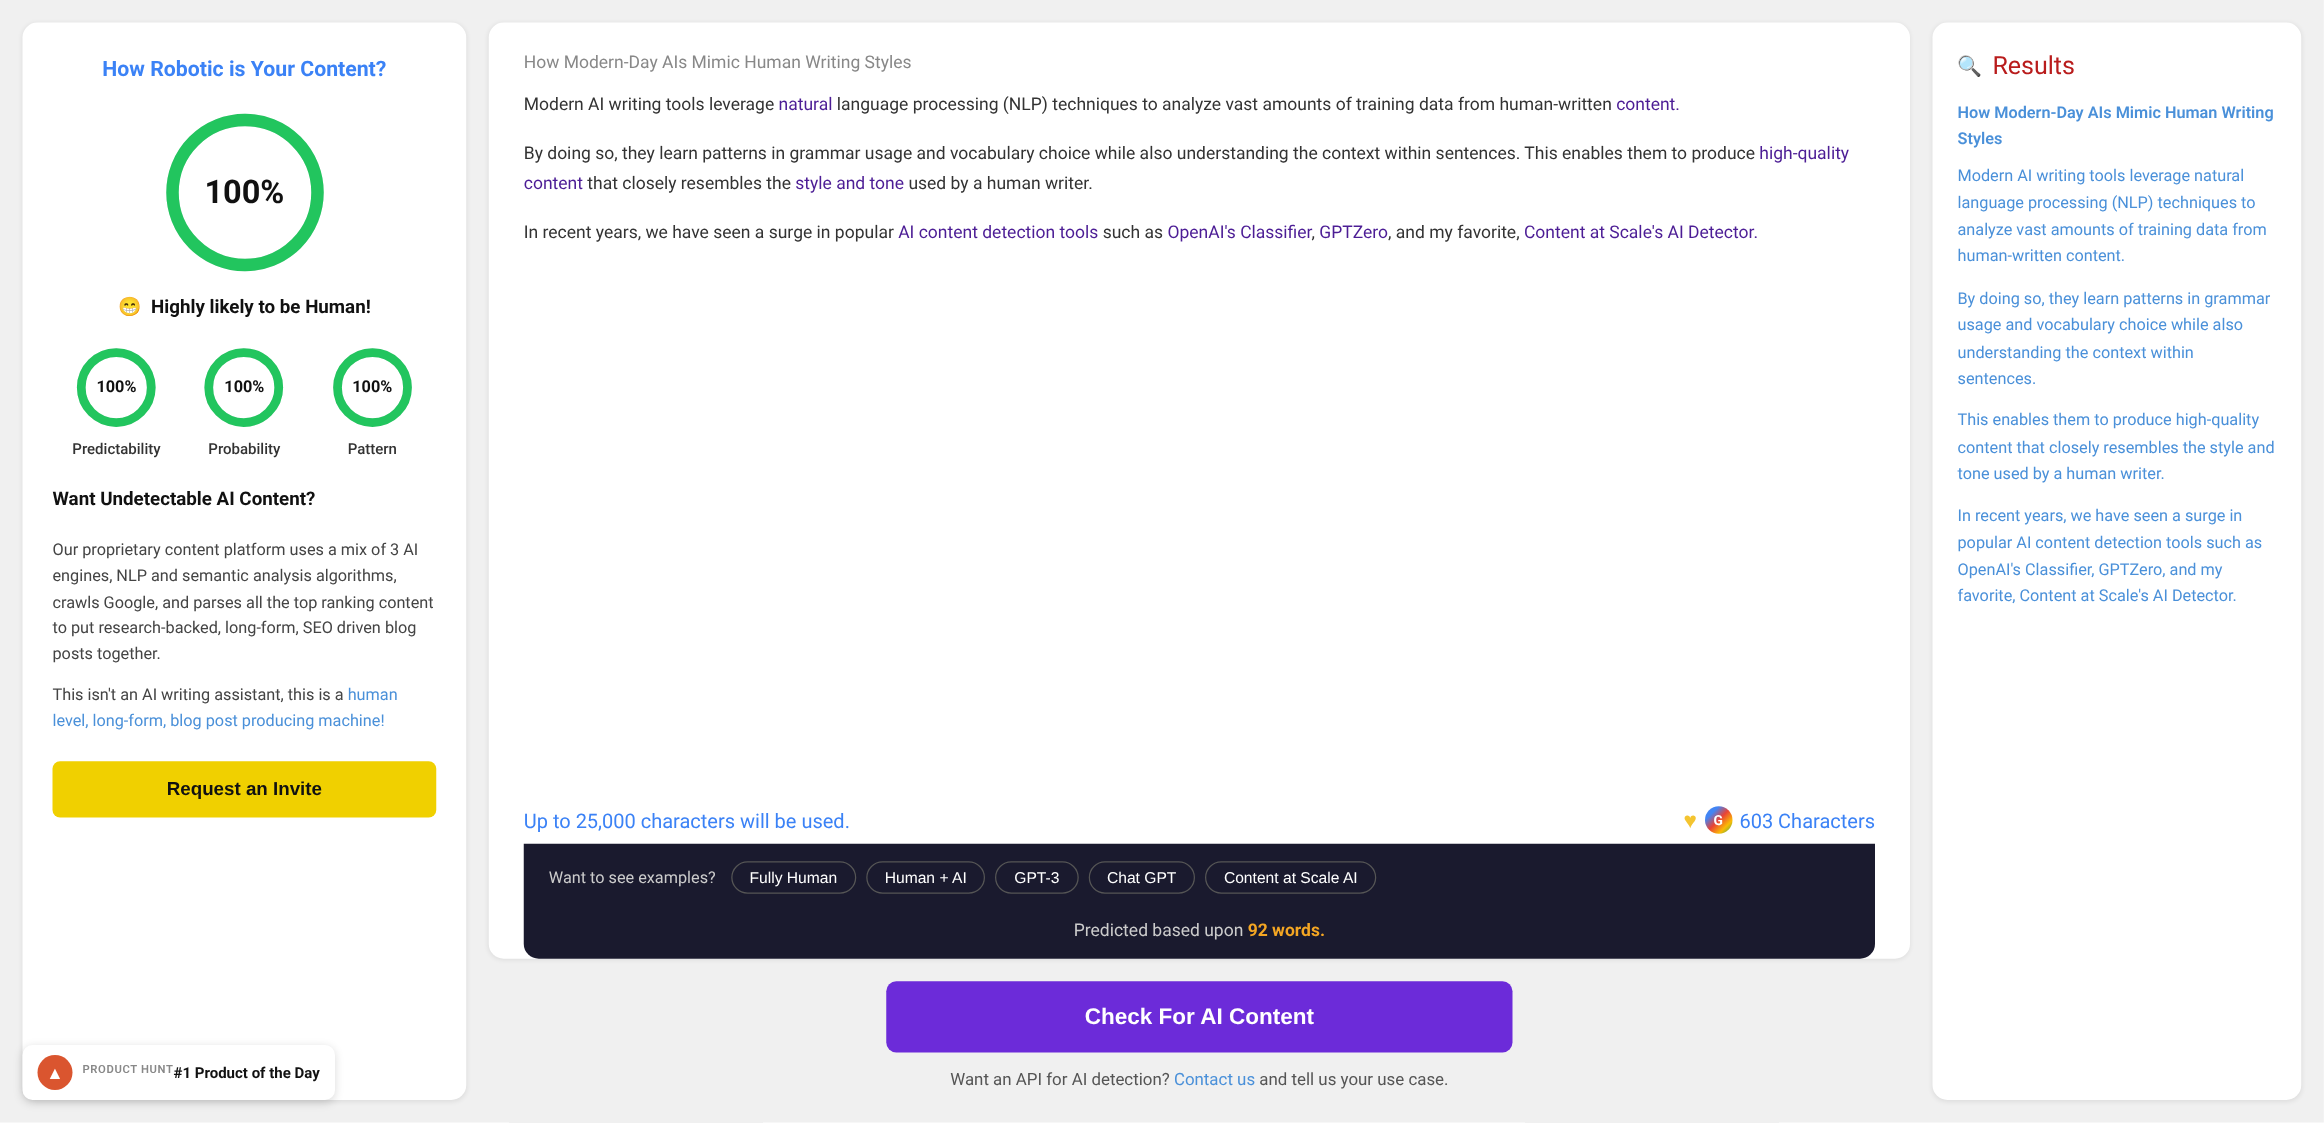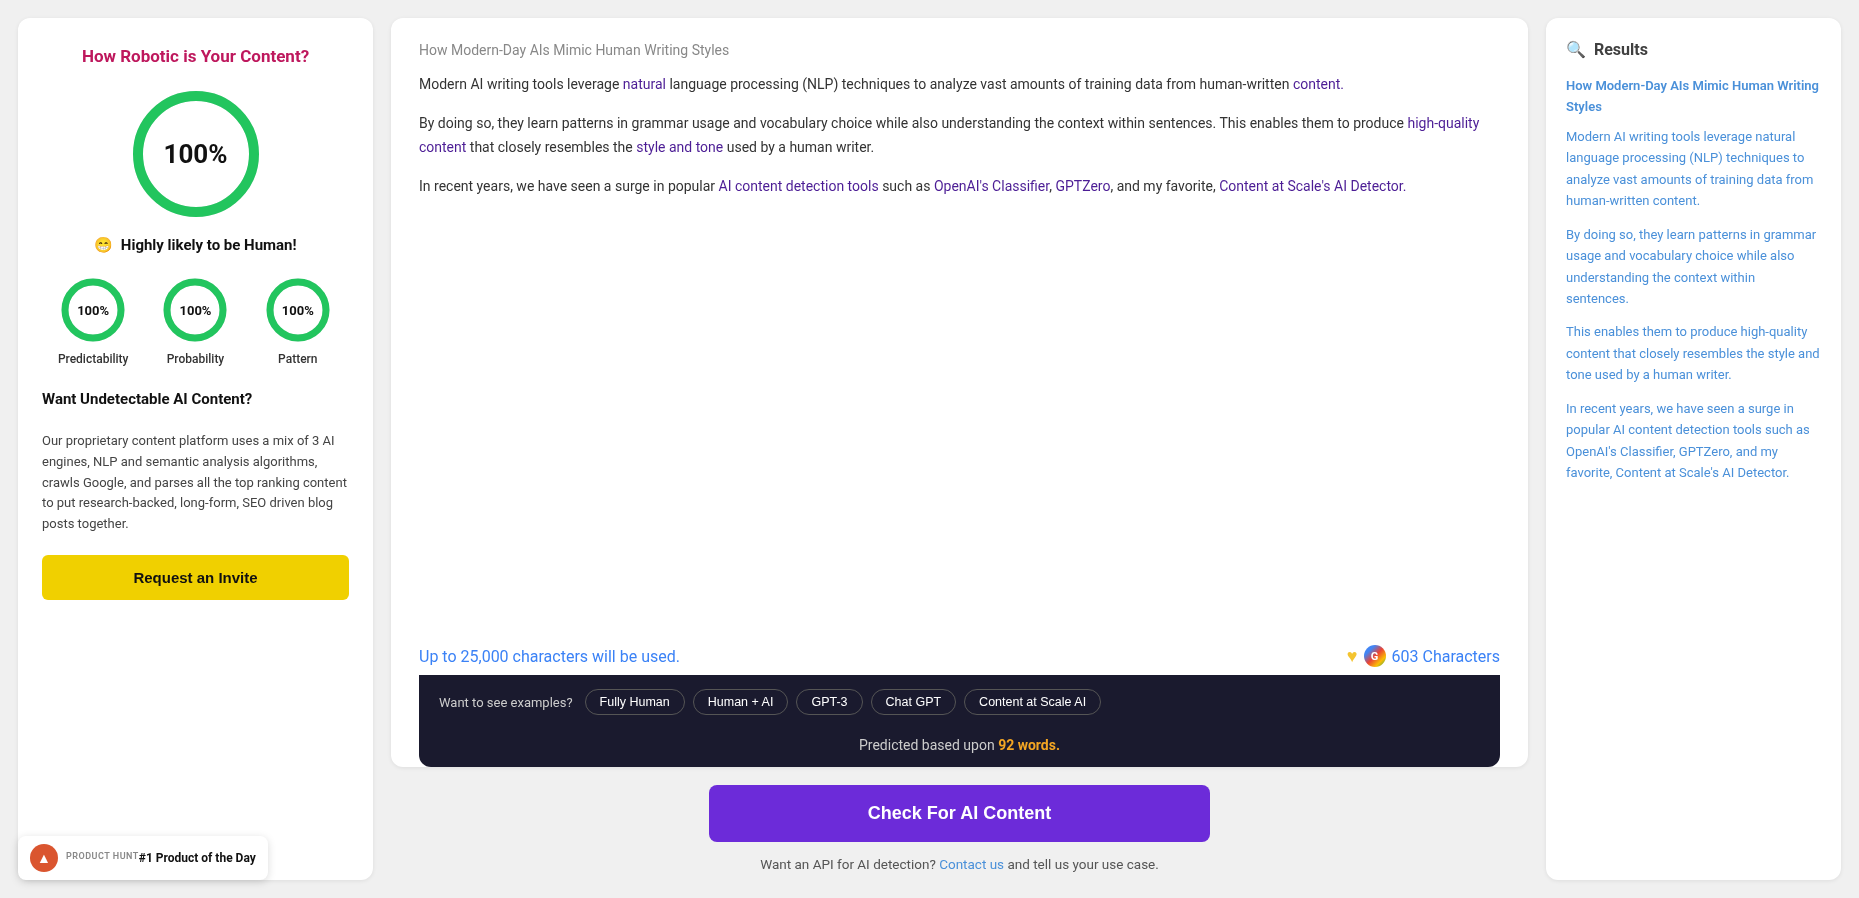--- a/index.html
+++ b/index.html
@@ -20,21 +20,21 @@
       margin: 18px 0 18px 18px;
       border-radius: 12px;
       padding: 28px 24px 24px;
       box-shadow: 0 1px 4px rgba(0,0,0,0.08);
       position: relative;
     }
     .left-panel h2 {
       font-size: 17px;
       font-weight: 700;
       text-align: center;
-      color: #be185d;
+      color: #3b82f6;
       margin-bottom: 18px;
     }
 
     
     .circle-container {
       display: flex;
       justify-content: center;
       margin-bottom: 12px;
     }
     .circle-wrap {
@@ -303,23 +303,23 @@
       box-shadow: 0 1px 4px rgba(0,0,0,0.08);
       overflow-y: auto;
     }
     .results-header {
       display: flex;
       align-items: center;
       gap: 8px;
       margin-bottom: 16px;
     }
     .results-title {
-      font-size: 16px;
-      font-weight: 700;
-      color: #404040;
+      font-size: 20px;
+      font-weight: 400;
+      color: #b91c1c;
     }
     .results-icon {
       font-size: 16px;
     }
     .results-body {
       font-size: 13px;
       line-height: 1.65;
     }
     .results-body .r-title {
       color: #4a90d9;
@@ -381,20 +381,23 @@
           <circle cx="36" cy="36" r="28" fill="none" stroke="#22c55e" stroke-width="7" stroke-dasharray="175.9" stroke-dashoffset="0" stroke-linecap="round"></circle>
         </svg>
         <div class="small-circle-center">100%</div>
       </div>
       <span class="small-circle-label">Pattern</span>
     </div>
   </div>
 
   <div class="undetectable-title">Want Undetectable AI Content?</div>
   <p class="undetectable-text">Our proprietary content platform uses a mix of 3 AI engines, NLP and semantic analysis algorithms, crawls Google, and parses all the top ranking content to put research-backed, long-form, SEO driven blog posts together.</p>
+  <p class="undetectable-text">
+    <span>This isn't an AI writing assistant, this is a </span><a href="#">human level, long-form, blog post producing machine!</a>
+  </p>
 
   <button class="request-btn">Request an Invite</button>
 </div>
 
 <div class="ph-badge">
   <div class="ph-logo">▲</div>
   <div class="ph-text">
     <span class="label">PRODUCT HUNT</span>
     <span class="value">#1 Product of the Day</span>
   </div>

